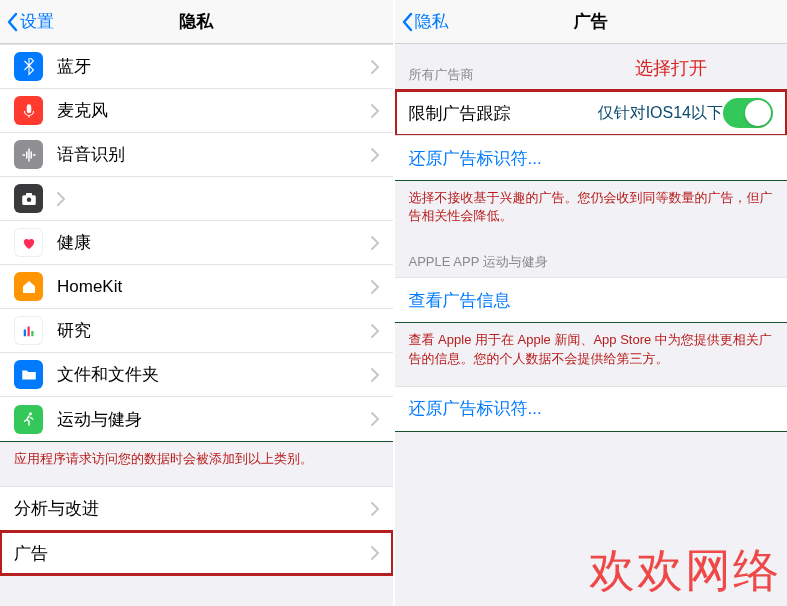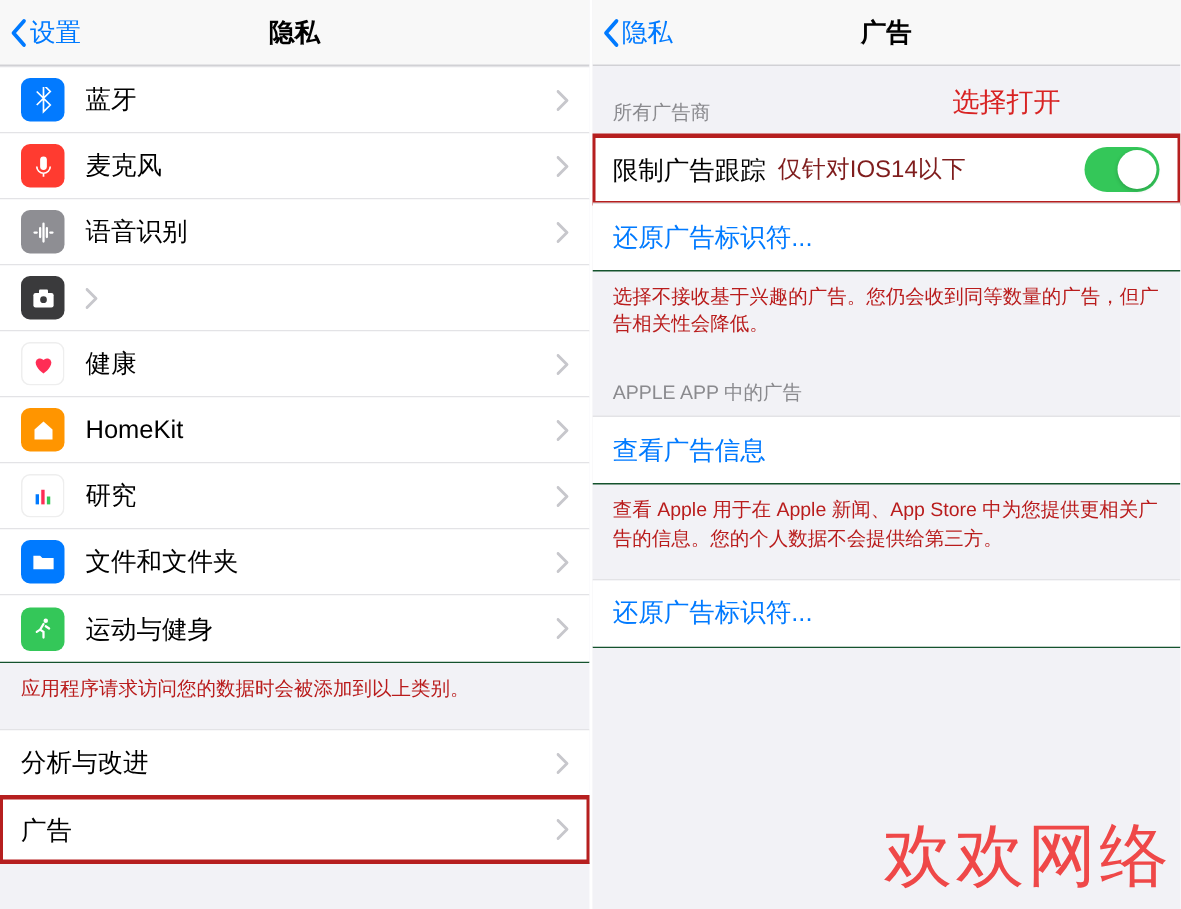--- a/index.html
+++ b/index.html
@@ -100,25 +100,26 @@
   }
   .row-link .row-label { color: #007aff; }
   .row-toggle {
     display: flex;
     align-items: center;
     height: 46px;
     padding: 0 14px;
     background: #fff;
     border-top: 1px solid #e3e3e6;
     border-bottom: 1px solid #e3e3e6;
+    text-align: right;
   }
   .row-toggle .row-label { flex: 0 0 auto; margin-right: 8px; }
   .note-red {
     flex: 1;
-    color: #7f1d1d;
+    color: #0c4a6e;
     font-size: 16px;
     font-weight: 500;
   }
   .toggle {
     width: 50px;
     height: 30px;
     border-radius: 15px;
     background: #34c759;
     position: relative;
     flex-shrink: 0;
@@ -331,21 +332,21 @@
     </div>
 
     <div class="list group" style="margin-top:-1px;">
       <div class="row row-link">
         <span class="row-label">还原广告标识符...</span>
       </div>
     </div>
 
     <div class="section-footer">选择不接收基于兴趣的广告。您仍会收到同等数量的广告，但广告相关性会降低。</div>
 
-    <div class="section-header" style="padding-top:10px;">APPLE APP 中的广告</div>
+    <div class="section-header" style="padding-top:10px;">APPLE APP 运动与健身</div>
 
     <div class="list group">
       <div class="row row-link">
         <span class="row-label">查看广告信息</span>
       </div>
     </div>
 
     <div class="section-footer">查看 Apple 用于在 Apple 新闻、App Store 中为您提供更相关广告的信息。您的个人数据不会提供给第三方。</div>
 
     <div class="list group">

